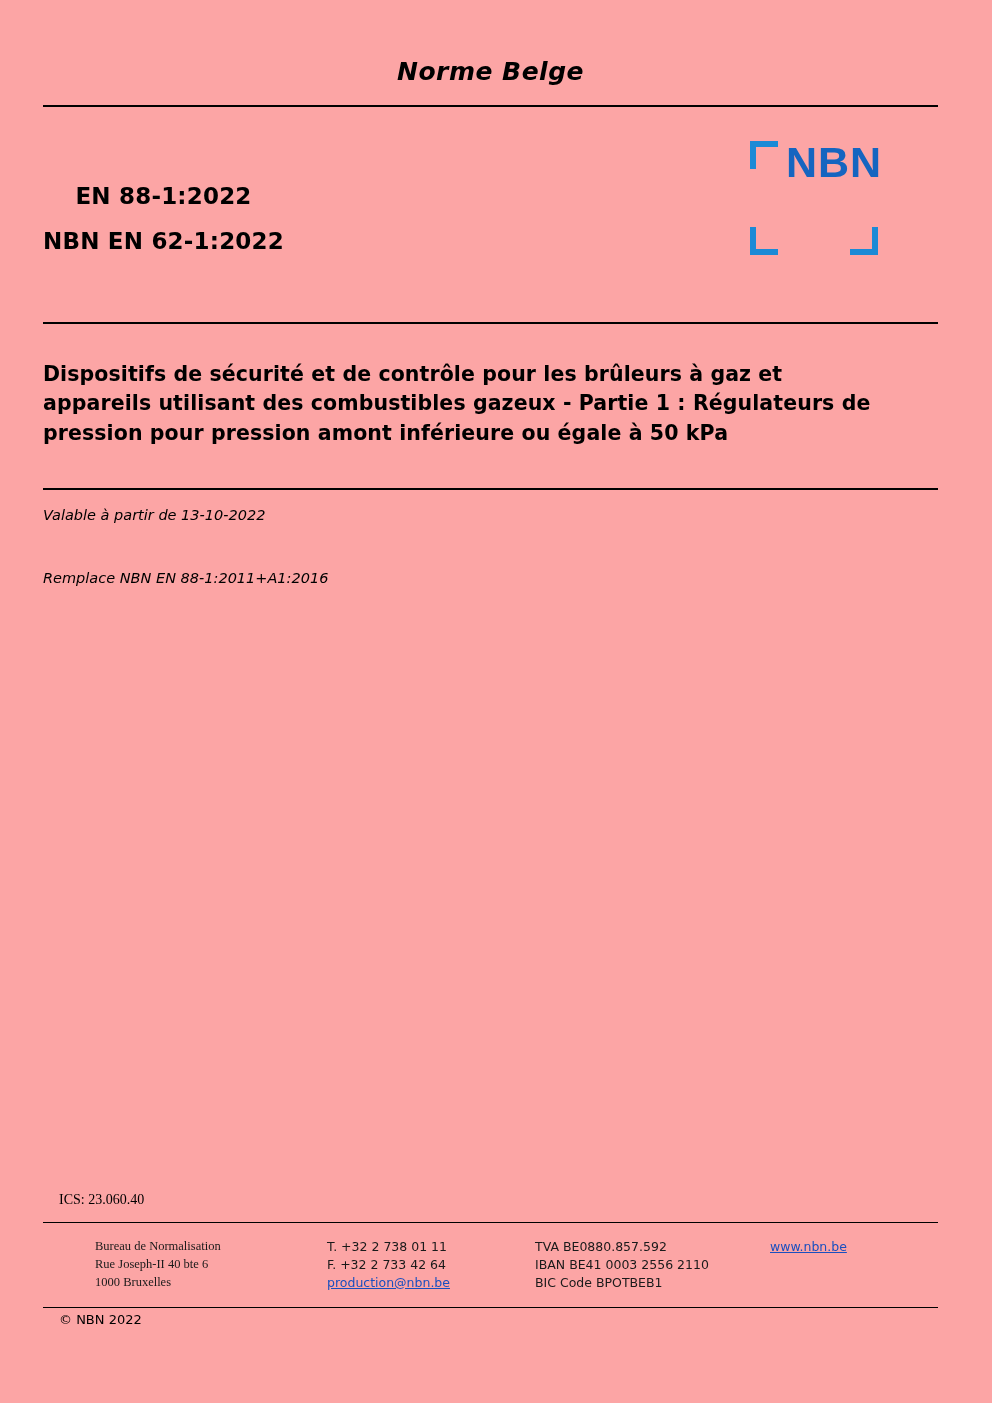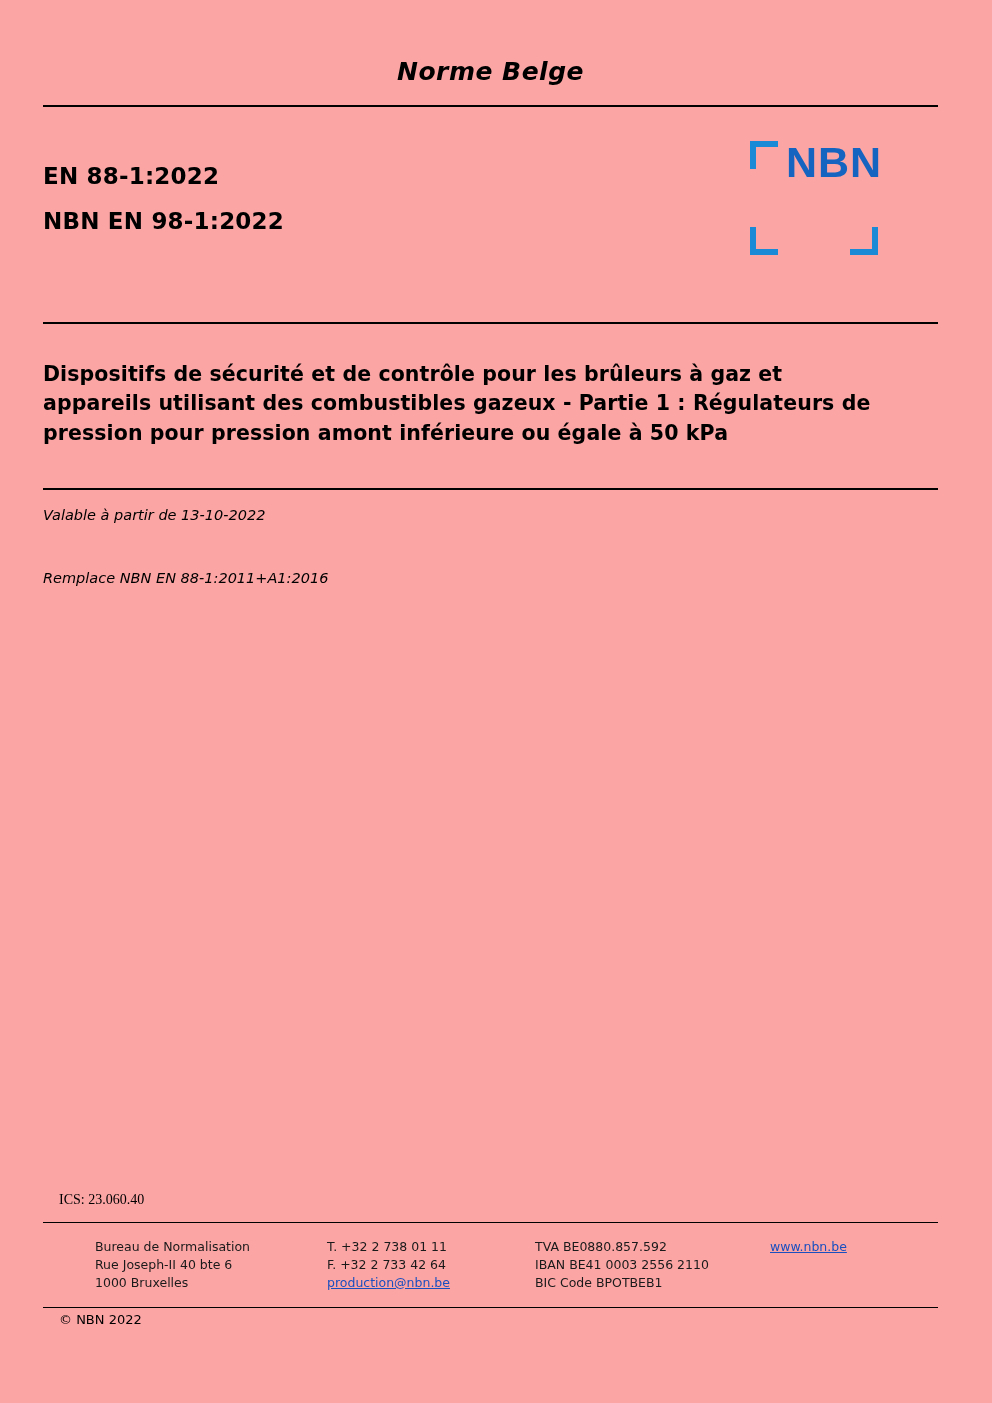--- a/index.html
+++ b/index.html
@@ -51,21 +51,22 @@
   }
 
   
   .ref-zone {
     position: relative;
     height: 215px;
   }
   .refs {
     position: absolute;
     left: 0;
-    top: 56px;
+    top: 76px;
+    text-align: center;
   }
   .ref-line {
     font-size: 23px;
     font-weight: bold;
     letter-spacing: 0.2px;
     margin-bottom: 19px;
   }
   .logo {
     position: absolute;
     right: 48px;
@@ -155,21 +156,21 @@
     color: #1a1a1a;
     line-height: 1.42;
   }
   .footer-cols {
     display: flex;
     padding-left: 52px;
   }
   .fcol {
     white-space: nowrap;
   }
-  .fcol.addr { width: 232px; }
+  .fcol.addr { width: 232px; font-family: Liberation Serif, serif; }
   .fcol.tel  { width: 208px; }
   .fcol.vat  { width: 235px; }
   .fcol.web  { width: 120px; }
   .link {
     color: #1a4fbf;
     text-decoration: underline;
   }
   .footer-rule {
     position: absolute;
     left: 0;
@@ -188,21 +189,21 @@
 
 <div class="page">
   <div class="content">
 
     <div class="doc-title">Norme Belge</div>
     <hr class="rule hdr-rule">
 
     <div class="ref-zone">
       <div class="refs">
         <div class="ref-line">EN 88-1:2022</div>
-        <div class="ref-line">NBN EN 98-1:2022</div>
+        <div class="ref-line">NBN EN 62-1:2022</div>
       </div>
       <div class="logo">
         <span class="corner tl"></span>
         <span class="nbn-text">NBN</span>
         <span class="corner bl"></span>
         <span class="corner br"></span>
       </div>
     </div>
 
     <hr class="rule">

